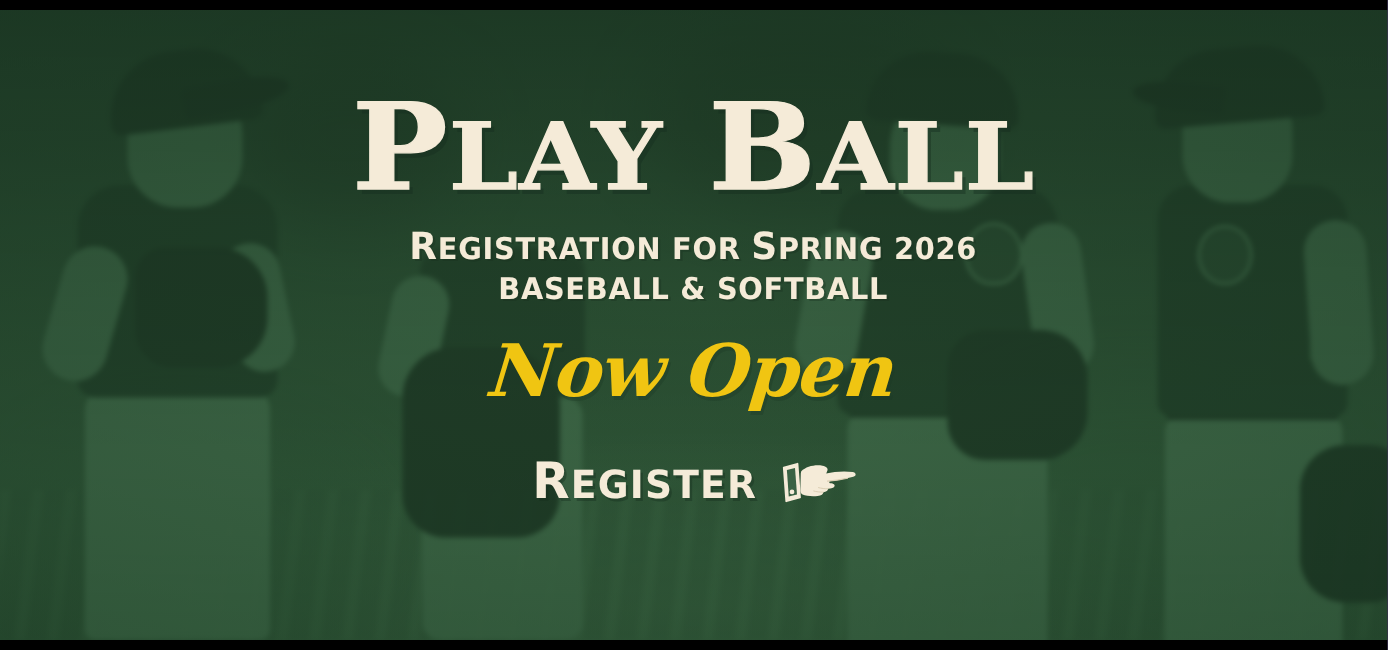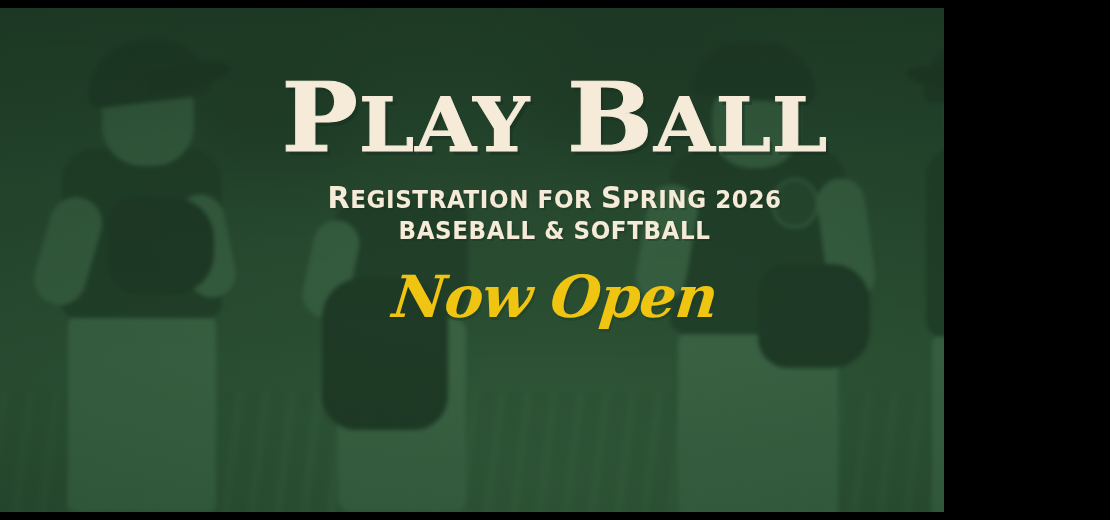--- a/index.html
+++ b/index.html
@@ -7,21 +7,21 @@
 
   html, body {
     width:1110px; height:520px;
     background:#000;
     font-family:"Liberation Sans", sans-serif;
     overflow:hidden;
   }
 
   #banner {
     position:relative;
-    width:944px; height:520px;
+    width:1110px; height:520px;
     background:#4c1d95;
     overflow:hidden;
   }
 
   
   .letterbox {
     position:absolute; left:0; width:1110px; height:8px;
     background:#000; z-index:40;
   }
   .letterbox.top    { top:0; }
@@ -285,17 +285,48 @@
       <span>P</span><span class="small">LAY</span>&nbsp;<span>B</span><span class="small">ALL</span>
     </div>
 
     <div class="subline">
       <span class="row1"><span>R</span><span class="sm">EGISTRATION FOR </span><span>S</span><span class="sm">PRING 2026</span></span>
       <span class="row2 sm">BASEBALL &amp; SOFTBALL</span>
     </div>
 
     <div class="nowopen">Now Open</div>
 
+    <div class="register-row">
+      <span class="register-label"><span>R</span><span class="sm">EGISTER</span></span>
+      <span>
+        <svg class="manicule" viewBox="0 0 62 40" fill="none" xmlns="http://www.w3.org/2000/svg" aria-hidden="true">
+
+          <path d="M2 9 L13 6 L15 33 L4 36 Z" fill="#F5EBD8" stroke="#F5EBD8" stroke-width="1.4" stroke-linejoin="round"></path>
+          <path d="M4.5 11 L11 9.3 L12.6 30.5 L6 32.2 Z" fill="#3A6244"></path>
+          <circle cx="8.6" cy="28.5" r="1.9" fill="#F5EBD8"></circle>
+
+          <path d="M16 12
+                   C20 8, 27 6.5, 33 7.5
+                   C36 8, 37.5 9.5, 37 11.2
+                   L36 13.8
+                   C42 12.4, 50 11.6, 57 12.6
+                   C60 13, 60.5 15.6, 57.6 16.4
+                   C51 18.2, 44 19.4, 38.6 19.9
+                   L38.4 21.4
+                   C41 21.6, 43 22.4, 42.7 23.8
+                   C42.4 25.2, 40 25.9, 37.4 26
+                   C37.6 27.4, 36 28.4, 33.6 28.7
+                   C33.8 30.2, 32 31.3, 29.2 31.7
+                   C25 32.3, 20 31.8, 17 30.6
+                   C15.4 29.9, 15.2 28.2, 15.3 26
+                   L15.6 14.8
+                   C15.6 13.6, 15.8 12.6, 16 12 Z" fill="#F5EBD8"></path>
+          <path d="M37 19.9 C42 19.6, 48 18.7, 53 17.6" stroke="#DCCFB4" stroke-width="0.9" stroke-linecap="round"></path>
+          <path d="M37.4 26 C35 26.1, 32 25.7, 29.8 25.1" stroke="#DCCFB4" stroke-width="0.8" stroke-linecap="round"></path>
+          <path d="M33.6 28.7 C31 28.8, 28 28.4, 26 27.8" stroke="#DCCFB4" stroke-width="0.8" stroke-linecap="round"></path>
+        </svg>
+      </span>
+    </div>
 
   </div>
 
   <div class="letterbox bottom"></div>
 </div>
 
 </body></html>

